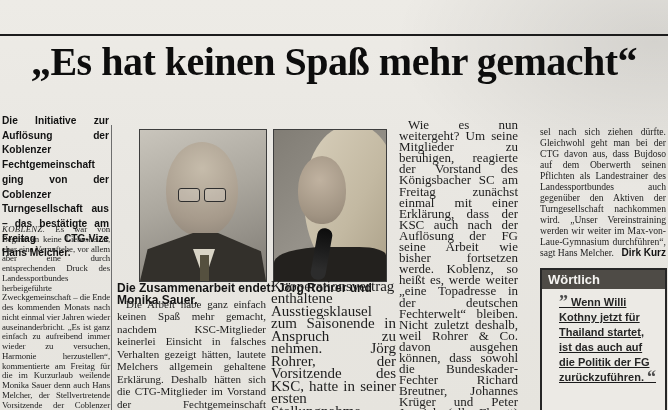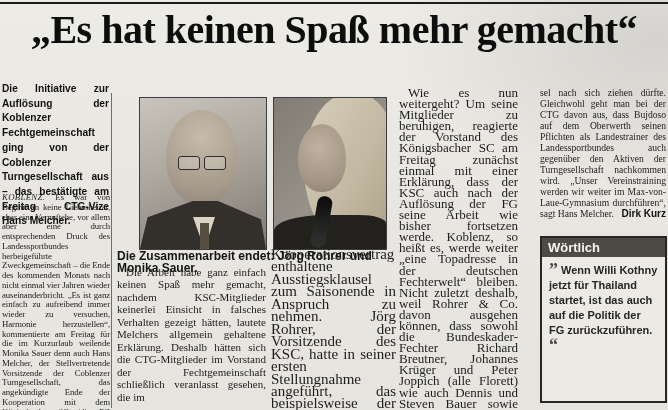--- a/index.html
+++ b/index.html
@@ -6,21 +6,21 @@
   #page{
     position:relative;
     width:668px;height:410px;
     overflow:hidden;
     background:
       radial-gradient(ellipse at 98% 10%, rgba(0,0,0,0.10), rgba(0,0,0,0) 28%),
       linear-gradient(180deg,#edebe6 0%,#e8e6e1 55%,#e6e4de 100%);
     font-family:"Liberation Sans", sans-serif;
     color:#1b1b1b;
   }
-  .abs{position:absolute;}
+  .abs{position:absolute;margin-top:32px;}
   #top-rule{left:0;top:2px;width:668px;height:2px;background:#1c1c1c;}
   #headline{
     left:6px;top:7px;width:656px;
     font-family:"Liberation Serif","DejaVu Serif",serif;
     font-weight:bold;font-size:40px;line-height:46px;
     letter-spacing:-0.5px;text-align:center;color:#0d0d0d;
     white-space:nowrap;
   }
   #subheadline{
     left:4px;top:61px;width:662px;
@@ -68,29 +68,29 @@
   #photo-right .top{position:absolute;left:0;bottom:0;width:100%;height:34px;background:#23211e;
     border-radius:46% 24% 0 0;}
   #photo-right .mic{position:absolute;left:40px;bottom:1px;width:15px;height:52px;
     border-radius:7px;background:linear-gradient(180deg,#0c0c0c,#2c2c2c 80%);
     transform:rotate(10deg);}
   #caption{left:117px;top:250px;width:282px;
     font-weight:bold;font-size:12px;line-height:12px;color:#141414;}
   #col2{left:117px;top:266px;width:149px;font-size:11px;line-height:12.45px;text-indent:9px;}
   #col3{left:271px;top:248px;width:125px;font-size:15px;line-height:12.45px;}
   #col4{left:399px;top:87px;width:119px;font-size:13px;line-height:11.1px;text-indent:9px;}
-  #col5{left:540px;top:87px;width:126px;font-size:9.6px;line-height:11px;}
+  #col5{left:540px;top:94px;width:126px;font-size:9.6px;line-height:11px;}
   #col5 .author{float:right;font-family:"Liberation Sans",sans-serif;
     font-weight:bold;font-size:10px;color:#111;}
   
   #quote-box{left:540px;top:236px;width:127px;height:167px;
     border:2px solid #262626;background:#eceae5;box-sizing:border-box;}
   #quote-box-header{height:19px;background:#4e4b46;color:#f5f4f1;
     font-weight:bold;font-size:13px;line-height:19px;padding-left:6px;}
-  #quote-content{padding:6px 7px 0 7px;}
+  #quote-content{padding:6px 7px 0 17px;text-decoration:underline;}
   #quote-text{font-weight:bold;font-size:11px;line-height:15px;color:#262626;text-align:left;}
   .qmark{font-family:"Liberation Serif",serif;font-weight:bold;font-size:18px;
     color:#4c4c4c;line-height:10px;vertical-align:-2px;}
   #quote-attribution{margin-top:8px;font-weight:bold;font-size:9.3px;line-height:11.5px;color:#1c1c1c;}
   .attr-square{display:inline-block;width:7px;height:7px;background:#8d8d8d;margin-right:3px;}
 </style>
 </head>
 <body>
 
 <div id="page">

